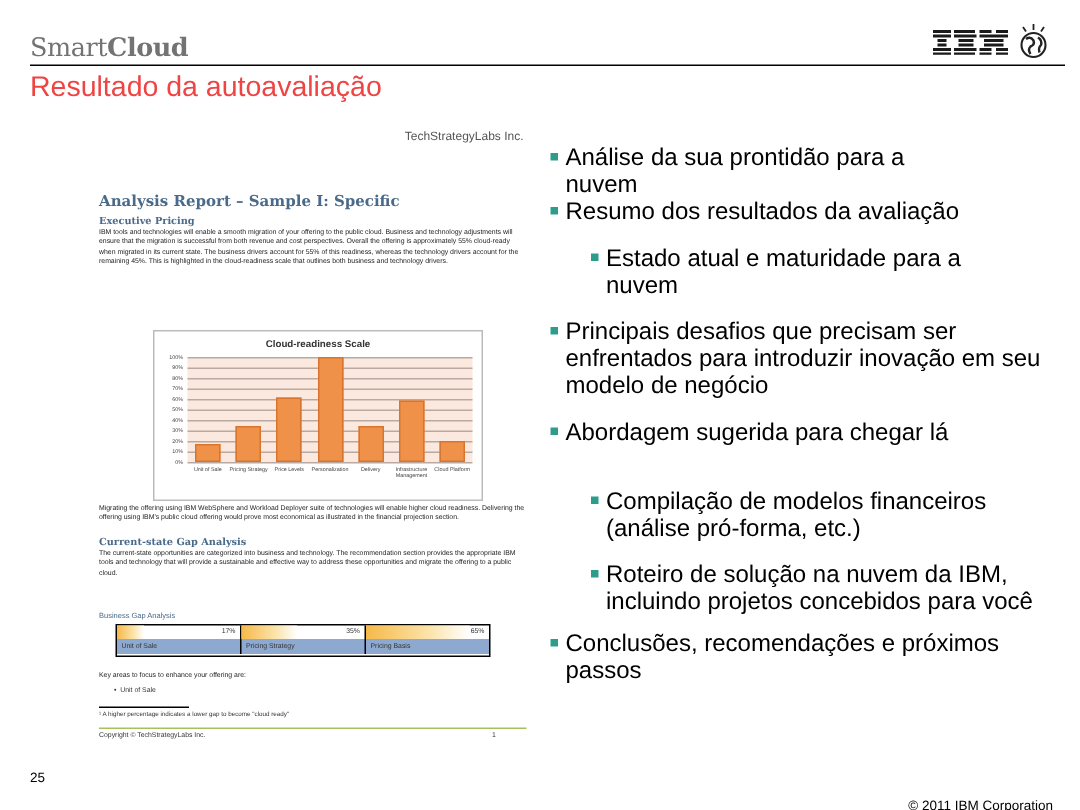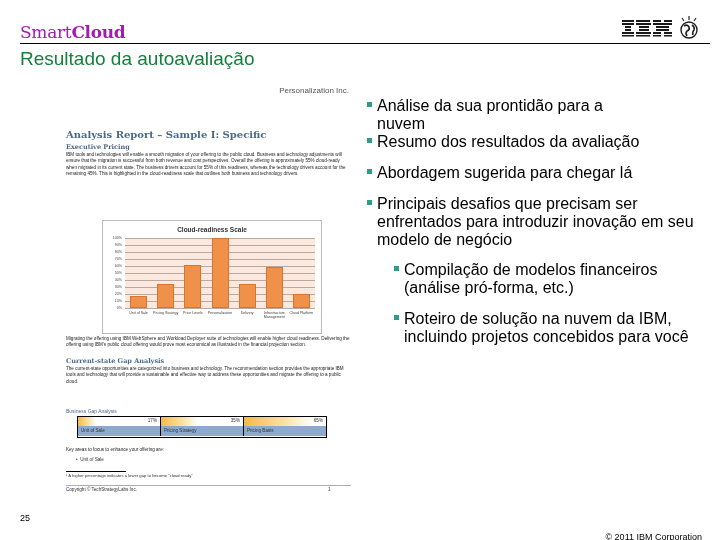--- a/index.html
+++ b/index.html
@@ -1,23 +1,23 @@
 <!DOCTYPE html>
 <html><head>
   <meta charset="utf-8">
   <style>
     html, body { margin:0; padding:0; }
     body { width:720px; height:540px; background:#ffffff; position:relative; overflow:hidden; font-family:"Liberation Sans", sans-serif; color:#000; }
-    .brand { position:absolute; left:20px; top:22px; font-family:"DejaVu Serif", serif; font-size:17px; color:#a21caf; letter-spacing:-0.3px; }
+    .brand { position:absolute; left:20px; top:22px; font-family:"DejaVu Serif", serif; font-size:17px; color:#737373; letter-spacing:-0.3px; }
     .brand .light { font-weight:normal; }
     .brand .bold { font-weight:bold; }
     .header-rule { position:absolute; left:20px; right:10px; top:43px; height:1px; background:#000; }
     .ibm-logo { position:absolute; left:622px; top:19px; width:52px; height:18px; }
     .globe { position:absolute; left:678px; top:16px; width:22px; height:24px; }
-    .slide-title { position:absolute; left:20px; top:48px; font-size:19px; color:#15803d; }
+    .slide-title { position:absolute; left:20px; top:48px; font-size:19px; color:#ef4444; }
 
     
     .doc { position:absolute; left:64px; top:82px; width:290px; height:428px; font-family:"Liberation Sans", sans-serif; color:#333; }
     .doc .company { position:absolute; right:5px; top:4px; font-size:8px; color:#555; }
     .doc .report-title { position:absolute; left:2px; top:47px; font-family:"DejaVu Serif", serif; font-size:10px; font-weight:bold; color:#4a6a8a; }
     .doc .sec-title { font-size:6.5px; font-weight:bold; color:#4a6a8a; font-family:"DejaVu Serif", serif; }
     .doc .exec { position:absolute; left:2px; top:61px; width:286px; }
     .doc p { margin:1px 0 0 0; font-size:4.6px; line-height:6.4px; color:#222; }
     .chart-box { position:absolute; left:38px; top:138px; width:218px; height:112px; border:1px solid #bbb; background:#fff; }
     .chart-title { position:absolute; left:0; right:0; top:5px; text-align:center; font-size:6.5px; font-weight:bold; color:#333; }
@@ -95,21 +95,21 @@
       <line x1="4" y1="2" x2="6" y2="5"></line>
       <line x1="18" y1="2" x2="16" y2="5"></line>
     </g>
   <circle cx="11" cy="14" r="8" fill="#fff" stroke="#222" stroke-width="1.4"></circle>
   <path d="M6 10 q3 -2 5 1 q1 3 -2 4 q-2 2 0 5 M14 9 q3 2 2 5 q-2 2 -1 5" fill="none" stroke="#222" stroke-width="1.6"></path>
 </svg>
 
 <div class="slide-title">Resultado da autoavaliação</div>
 
 <div class="doc">
-  <div class="company">Personalization Inc.</div>
+  <div class="company">TechStrategyLabs Inc.</div>
   <div class="report-title">Analysis Report – Sample I: Specific</div>
   <div class="exec">
     <div class="sec-title">Executive Pricing</div>
     <p>IBM tools and technologies will enable a smooth migration of your offering to the public cloud. Business and technology adjustments will ensure that the migration is successful from both revenue and cost perspectives. Overall the offering is approximately 55% cloud-ready when migrated in its current state. The business drivers account for 55% of this readiness, whereas the technology drivers account for the remaining 45%. This is highlighted in the cloud-readiness scale that outlines both business and technology drivers.</p>
   </div>
 
   <div class="chart-box">
     <div class="chart-title">Cloud-readiness Scale</div>
     <div class="plot" id="plot">
         <div class="gridline" style="top: 70px;"></div>
@@ -195,20 +195,22 @@
   <div class="fn-rule"></div>
   <div class="footnote">¹ A higher percentage indicates a lower gap to become "cloud ready"</div>
   <div class="green-rule"></div>
   <div class="copyright">Copyright © TechStrategyLabs Inc.</div>
   <div class="pg">1</div>
 </div>
 
 <div class="bullets">
   <div class="b l1" style="margin-top:13px; width:240px"><span class="sq"></span><span>Análise da sua prontidão para a nuvem</span></div>
   <div class="b l1" style="margin-top:0"><span class="sq"></span><span>Resumo dos resultados da avaliação</span></div>
+  <div class="b l2" style="margin-top:13px; width:270px"><span class="sq"></span><span>Estado atual e maturidade para a nuvem</span></div>
+  <div class="b l1" style="margin-top:13px; width:330px"><span class="sq"></span><span>Principais desafios que precisam ser enfrentados para introduzir inovação em seu modelo de negócio</span></div>
   <div class="b l1" style="margin-top:13px"><span class="sq"></span><span>Abordagem sugerida para chegar lá</span></div>
-  <div class="b l1" style="margin-top:13px; width:330px"><span class="sq"></span><span>Principais desafios que precisam ser enfrentados para introduzir inovação em seu modelo de negócio</span></div>
-  <div class="b l2" style="margin-top:12px; width:270px"><span class="sq"></span><span>Compilação de modelos financeiros (análise pró-forma, etc.)</span></div>
+  <div class="b l2" style="margin-top:28px; width:270px"><span class="sq"></span><span>Compilação de modelos financeiros (análise pró-forma, etc.)</span></div>
   <div class="b l2" style="margin-top:13px; width:310px"><span class="sq"></span><span>Roteiro de solução na nuvem da IBM, incluindo projetos concebidos para você</span></div>
+  <div class="b l1" style="margin-top:10px; width:290px"><span class="sq"></span><span>Conclusões, recomendações e próximos passos</span></div>
 </div>
 
 <div class="footer-num">25</div>
 <div class="footer-copy">© 2011 IBM Corporation</div>
 
 </body></html>

